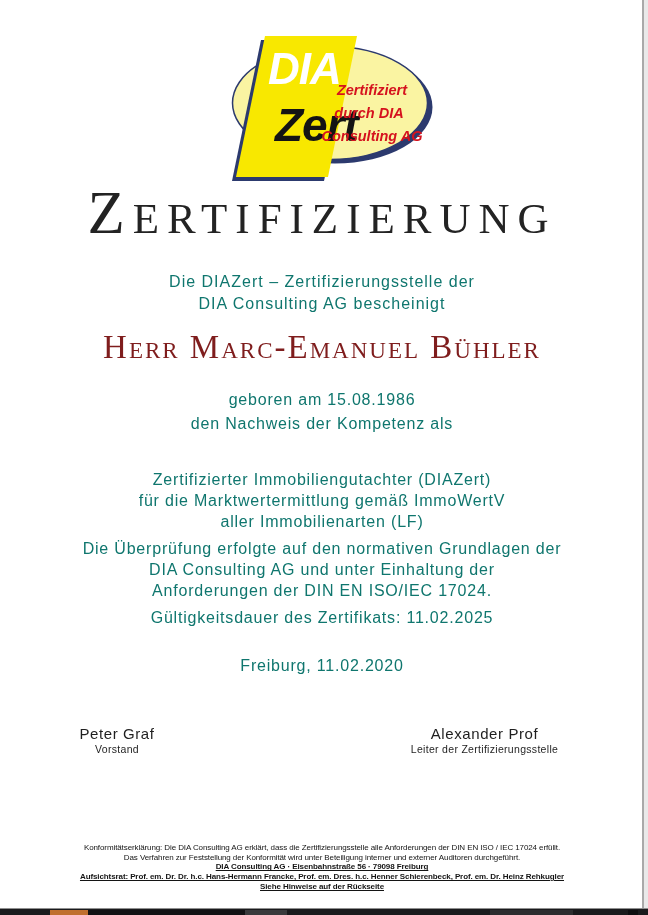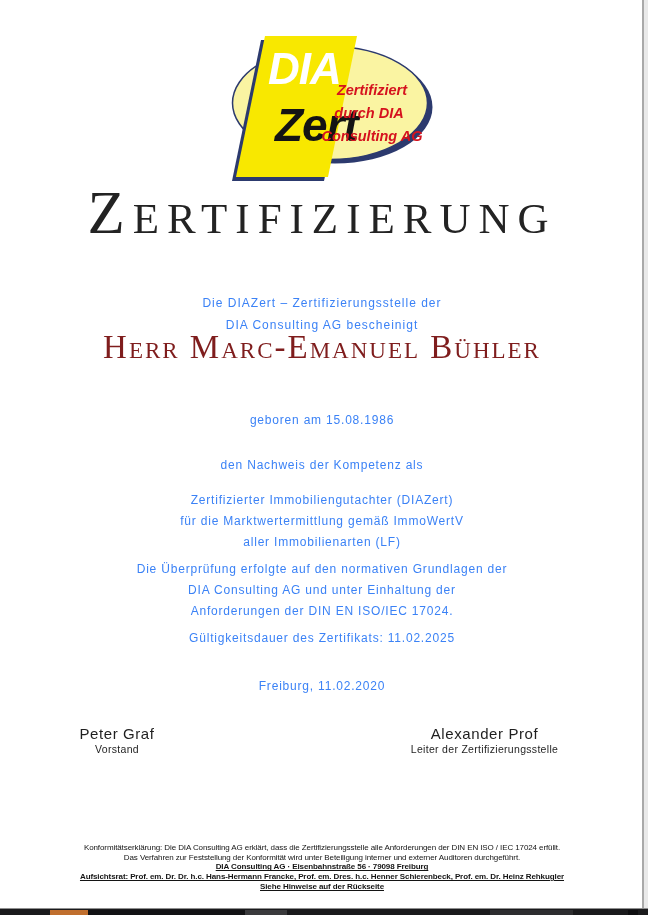--- a/index.html
+++ b/index.html
@@ -45,40 +45,39 @@
     font-family: "Liberation Serif", serif;
     font-variant: small-caps;
     font-size: 61px;
     letter-spacing: 8px;
     color: #232323;
     line-height: 64px;
     white-space: nowrap;
   }
 
   .body-text {
-    font-size: 12px;
+    font-size: 16px;
     letter-spacing: 0.8px;
     line-height: 21px;
-    color: #3b82f6;
-    margin-top: 21px;
+    color: #0f766e;
   }
   .intro { top: 271px; line-height: 22px; letter-spacing: 1px; }
 
   .recipient-name {
     top: 325px;
     font-family: "Liberation Serif", serif;
     font-variant: small-caps;
     font-size: 33px;
     letter-spacing: 2px;
     color: #7f1d1d;
     line-height: 44px;
     white-space: nowrap;
   }
   .birth { top: 389px; }
-  .competence { top: 434px; }
+  .competence { top: 413px; }
   .qualification { top: 469px; }
   .audit { top: 538px; }
   .validity { top: 607px; }
   .place-date { top: 655px; }
 
   
   .sig-block { position: absolute; text-align: center; }
   .sig-left { left: 52px; top: 709px; width: 130px; }
   .sig-right { left: 392px; top: 709px; width: 185px; }
   .sig-name { font-size: 15px; letter-spacing: 0.6px; line-height: 18px; color: #1f1f1f; margin-top: 16px; }

